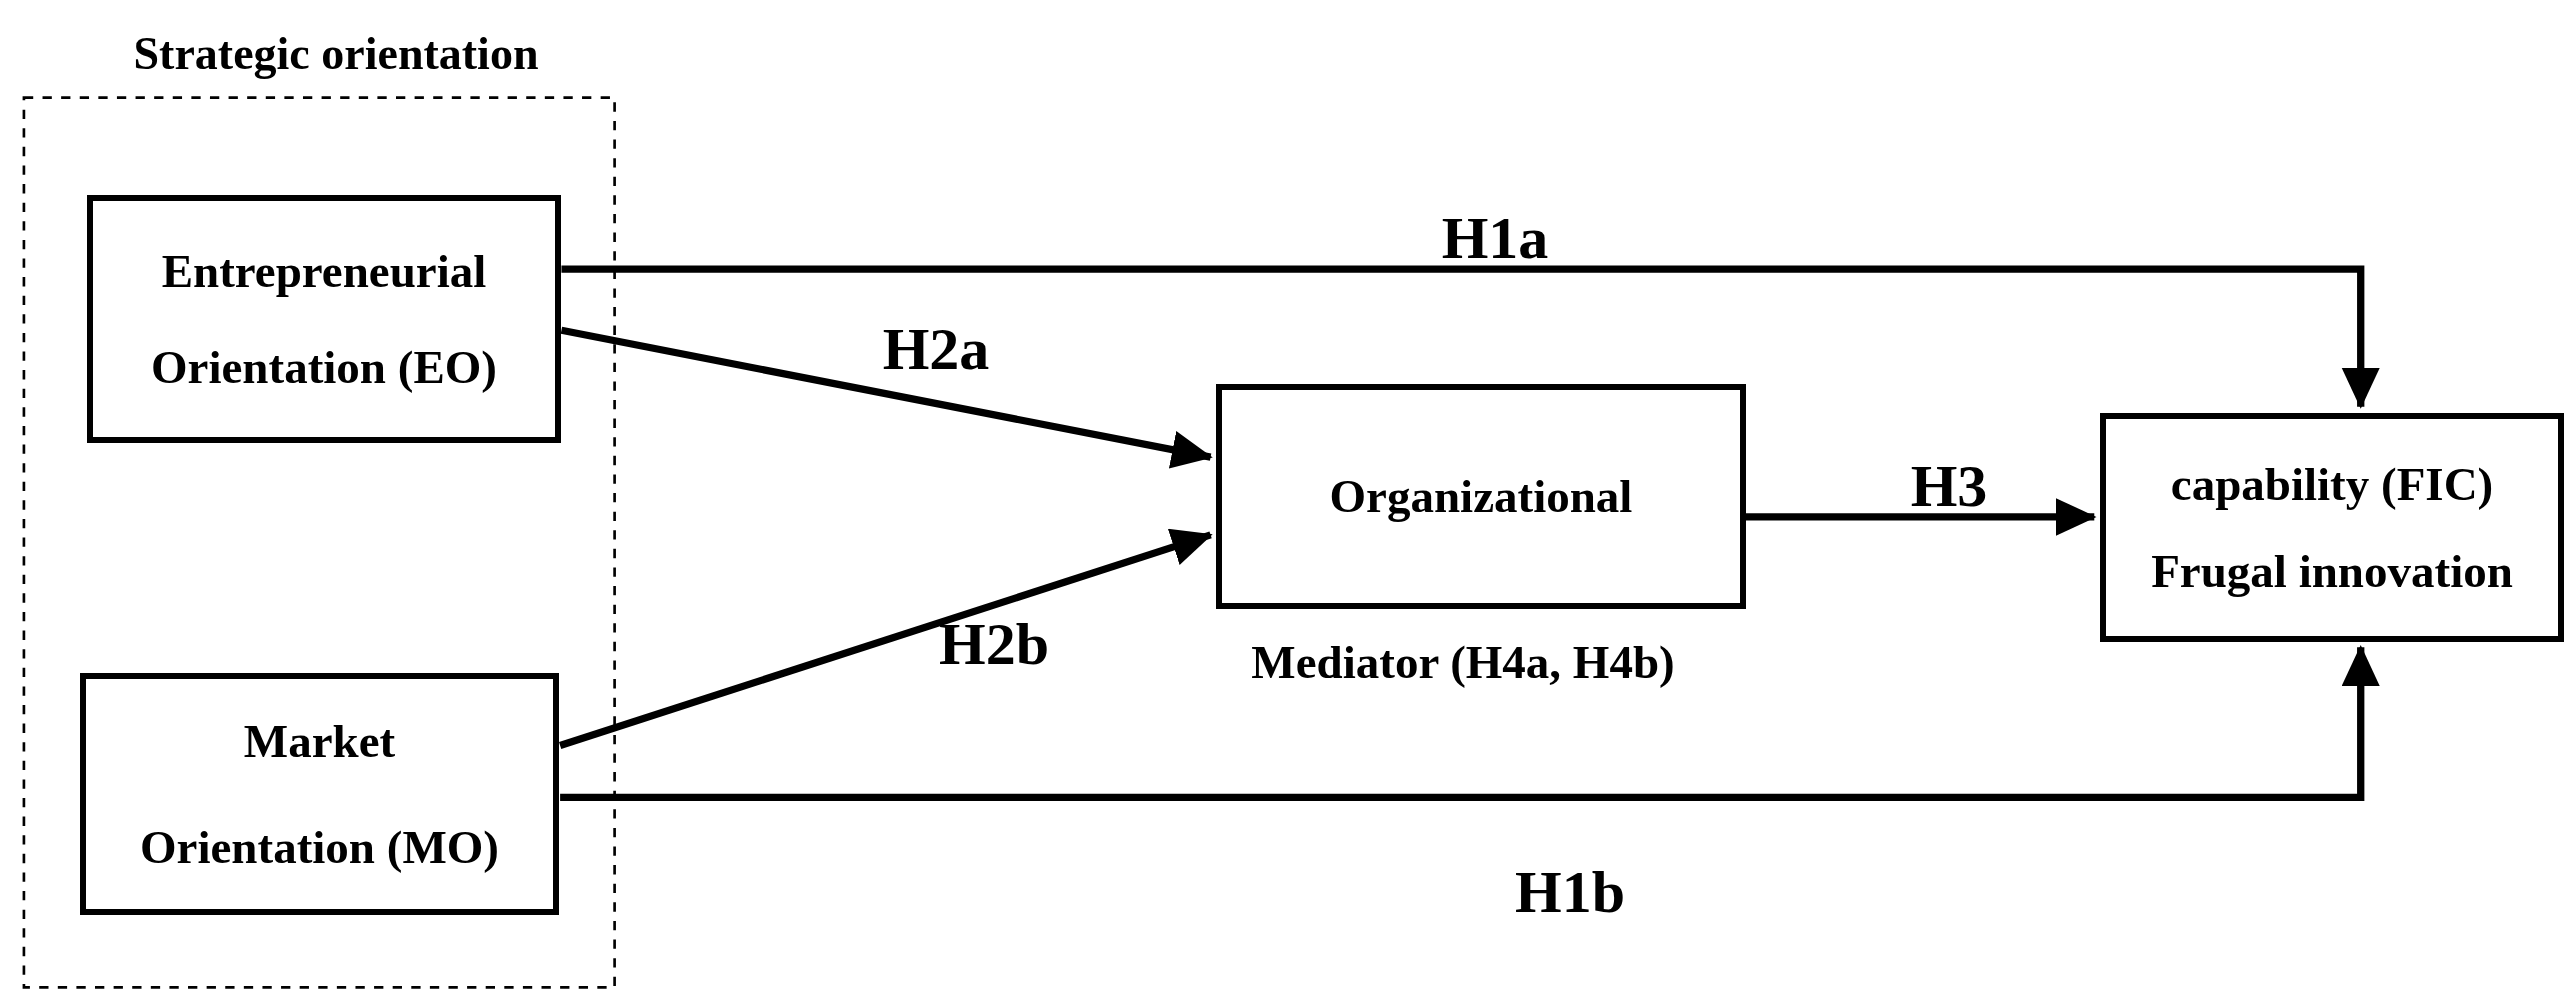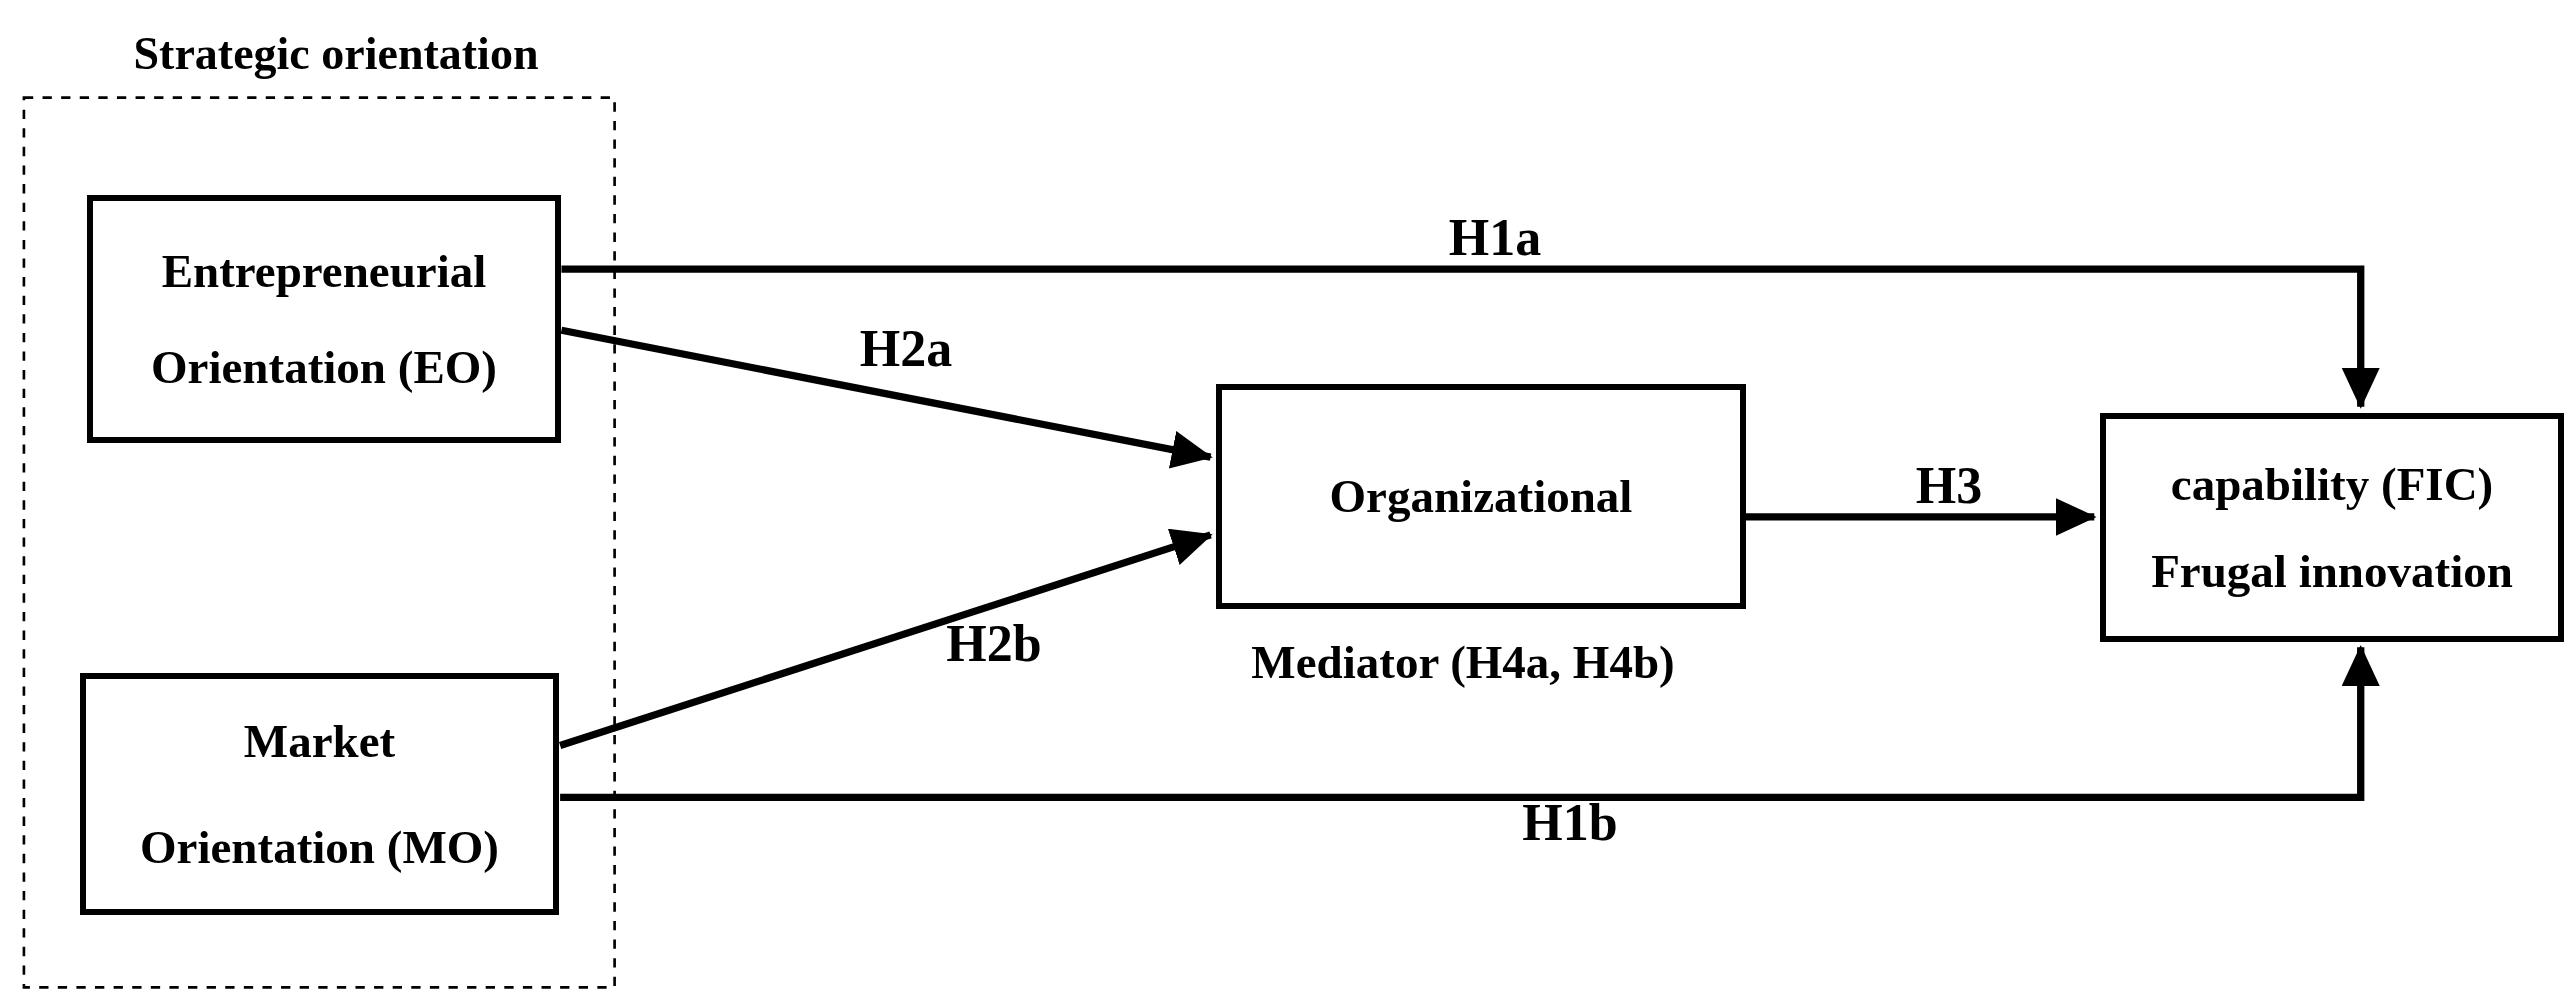--- a/index.html
+++ b/index.html
@@ -37,26 +37,26 @@
   .node-fic { left: 2100px; top: 413px;  width: 464px; height: 229px; gap: 40px; }
   .lbl {
     position: absolute;
     transform: translate(-50%, -50%);
     font-weight: bold;
     line-height: 1;
     white-space: nowrap;
   }
   .lbl-title    { left: 336px;  top: 54px;   font-size: 46px; }
   .lbl-caption  { left: 1463px; top: 662px;  font-size: 47px; }
-  .lbl-edge     { font-size: 52px; }
+  .lbl-edge     { font-size: 60px; }
   .lbl-h1a { left: 1495px; top: 238px; }
-  .lbl-h2a { left: 906px; top: 349px; text-align: right; }
+  .lbl-h2a { left: 936px; top: 349px; text-align: right; }
   .lbl-h2b { left: 994px; top: 644px; }
   .lbl-h3  { left: 1949px; top: 486px; }
-  .lbl-h1b { left: 1570px; top: 823px; }
+  .lbl-h1b { left: 1570px; top: 892px; }
 </style>
 </head>
 <body>
 
 <div class="canvas">
 
   <svg class="wires" viewBox="0 0 3877 1517" xmlns="http://www.w3.org/2000/svg">
     <defs>
       <marker id="ah" markerWidth="6" markerHeight="6" refX="5.3" refY="2.6" orient="auto" markerUnits="strokeWidth">
         <path d="M0,0 L5.6,2.6 L0,5.2 Z" fill="#000000"></path>

